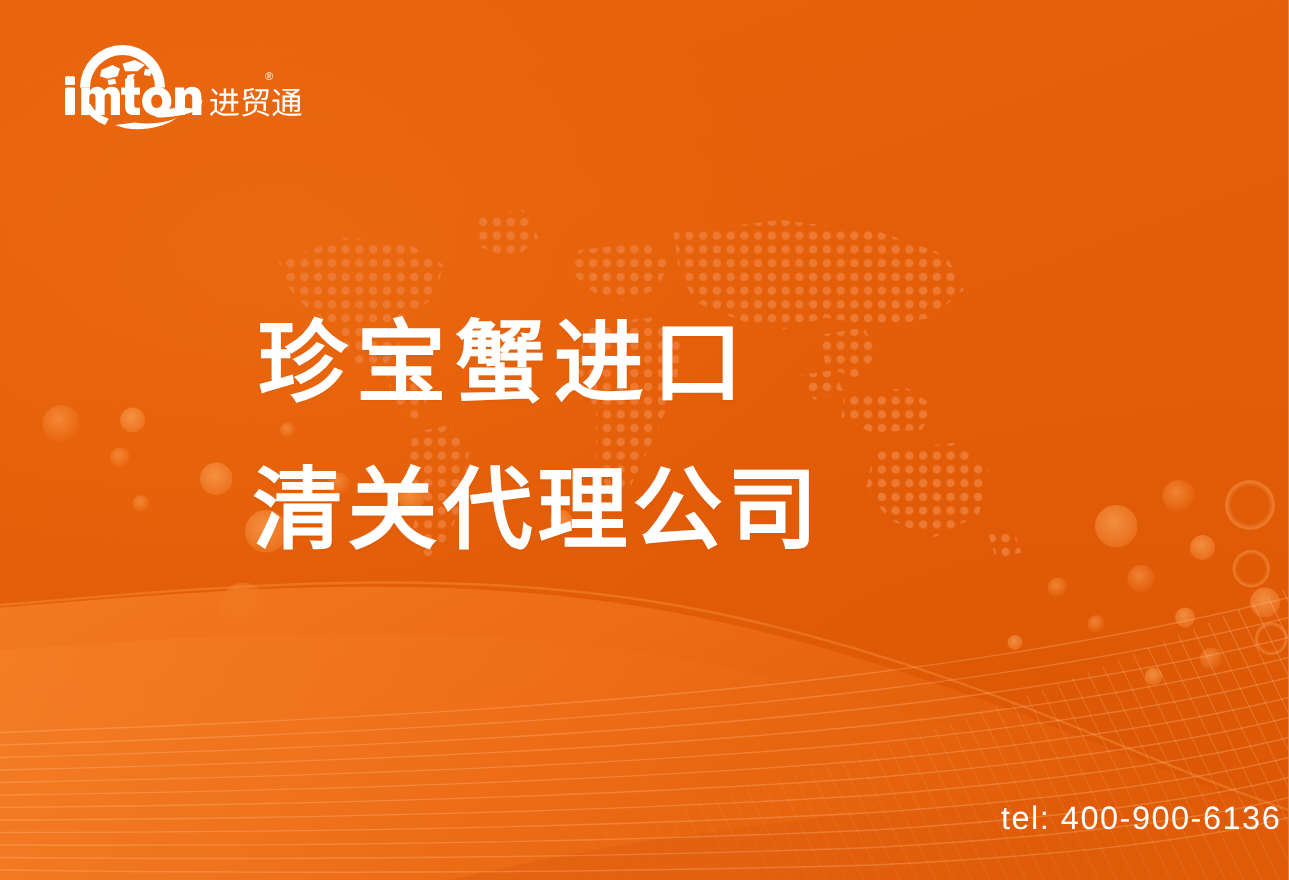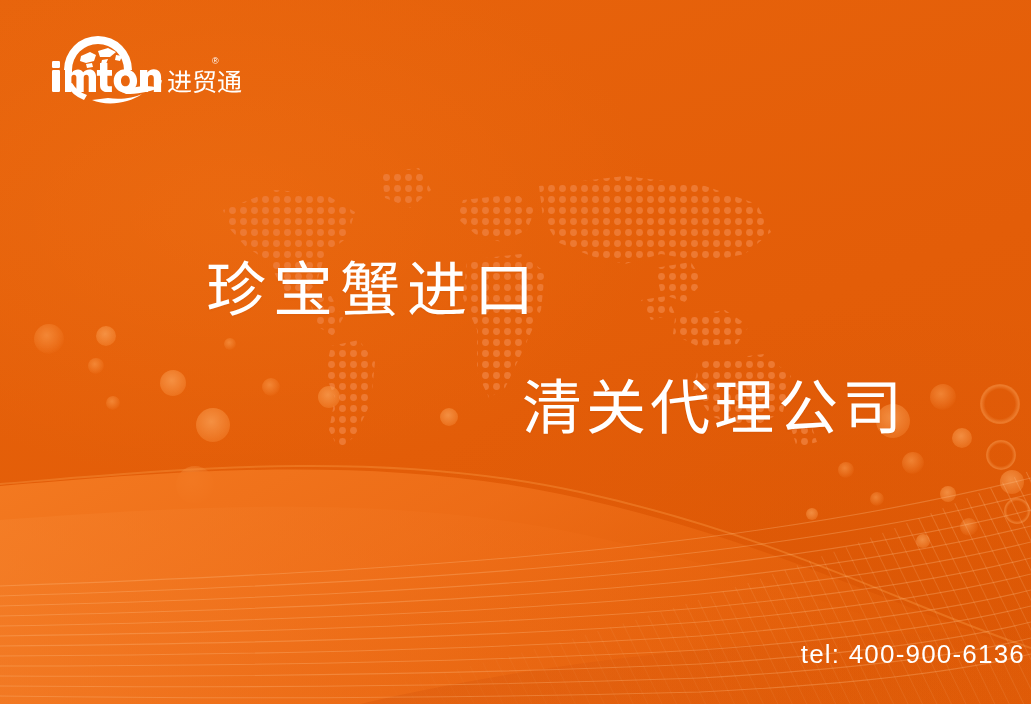--- a/index.html
+++ b/index.html
@@ -82,28 +82,28 @@
   
   .headline {
     position: absolute;
     left: 206px;
     top: 232px;
     width: 700px;
     color: #ffffff;
   }
   .headline .ln {
     display: block;
-    font-size: 60px;
+    font-size: 72px;
     line-height: 118px;
     letter-spacing: 7px;
-    font-weight: 400;
+    font-weight: 700;
     white-space: nowrap;
     text-shadow: 0 1px 2px rgba(150,55,0,0.10);
   }
-  .headline .ln2 { letter-spacing: 4px; margin-left: -4px; text-align: right; }
+  .headline .ln2 { letter-spacing: 4px; margin-left: -4px; }
 
   
   .tel {
     position: absolute;
     right: 6px;
     bottom: 34px;
     color: #ffffff;
     font-size: 26px;
     letter-spacing: 1.2px;
     white-space: nowrap;

